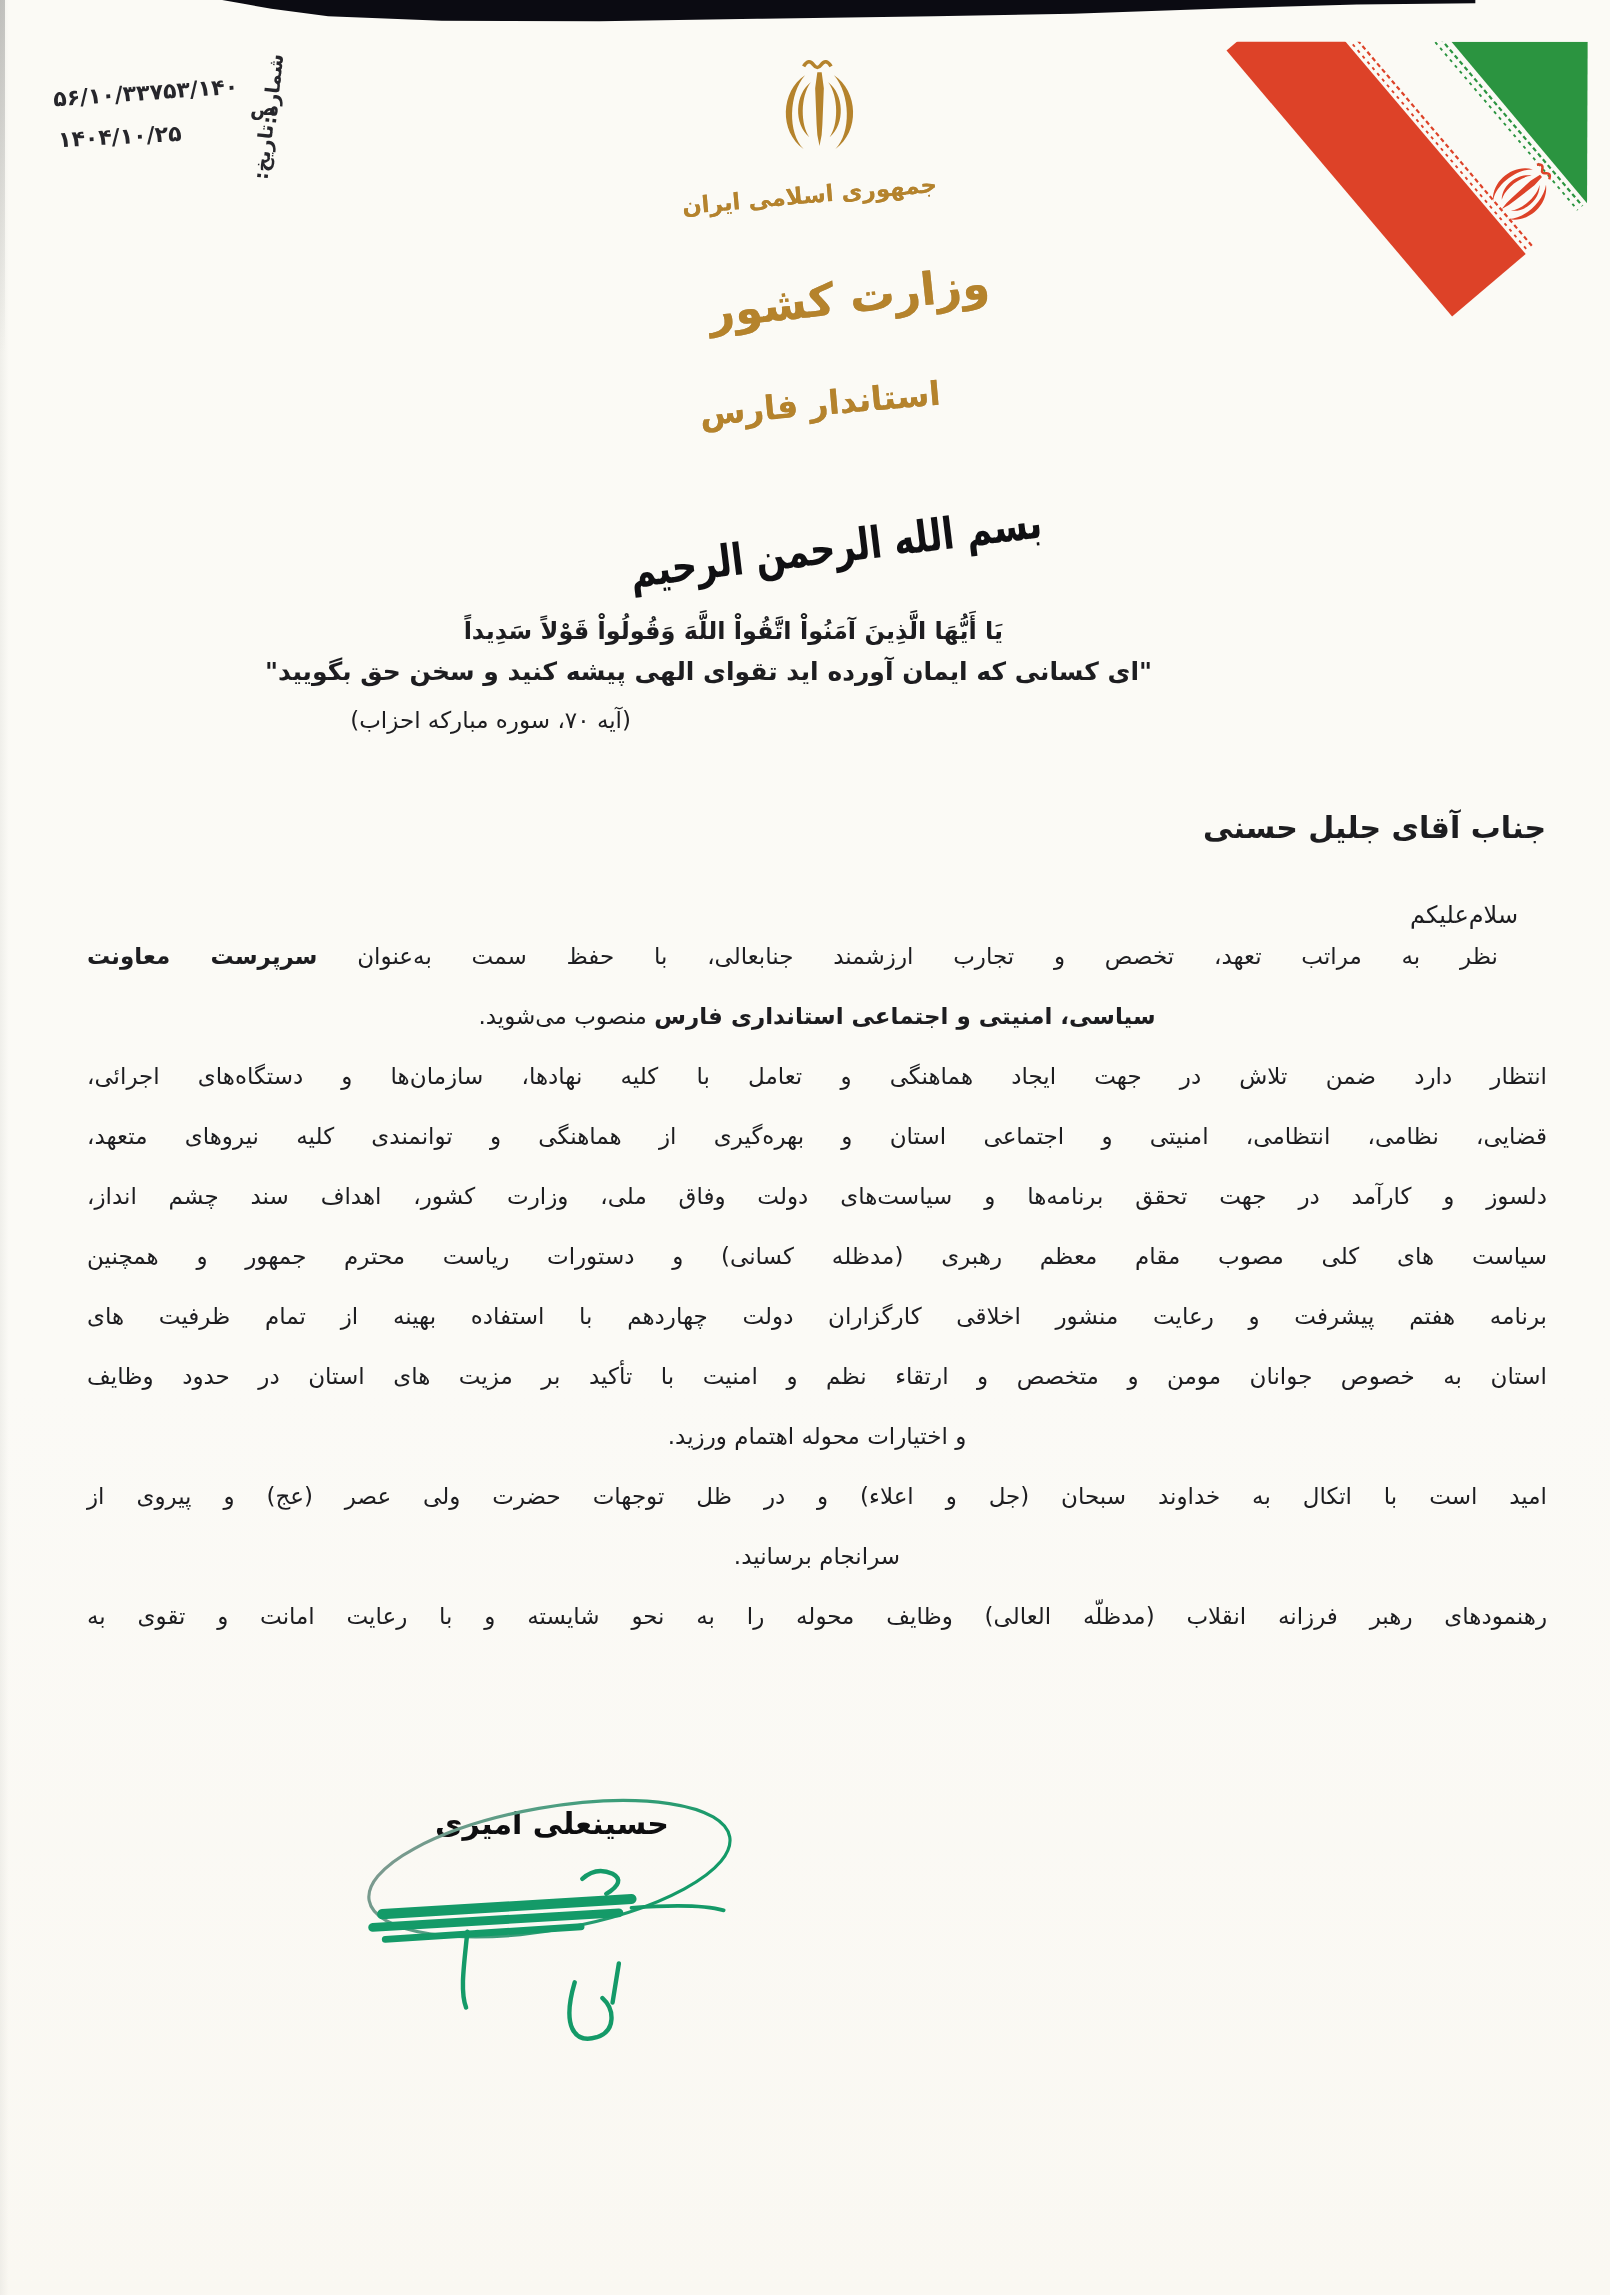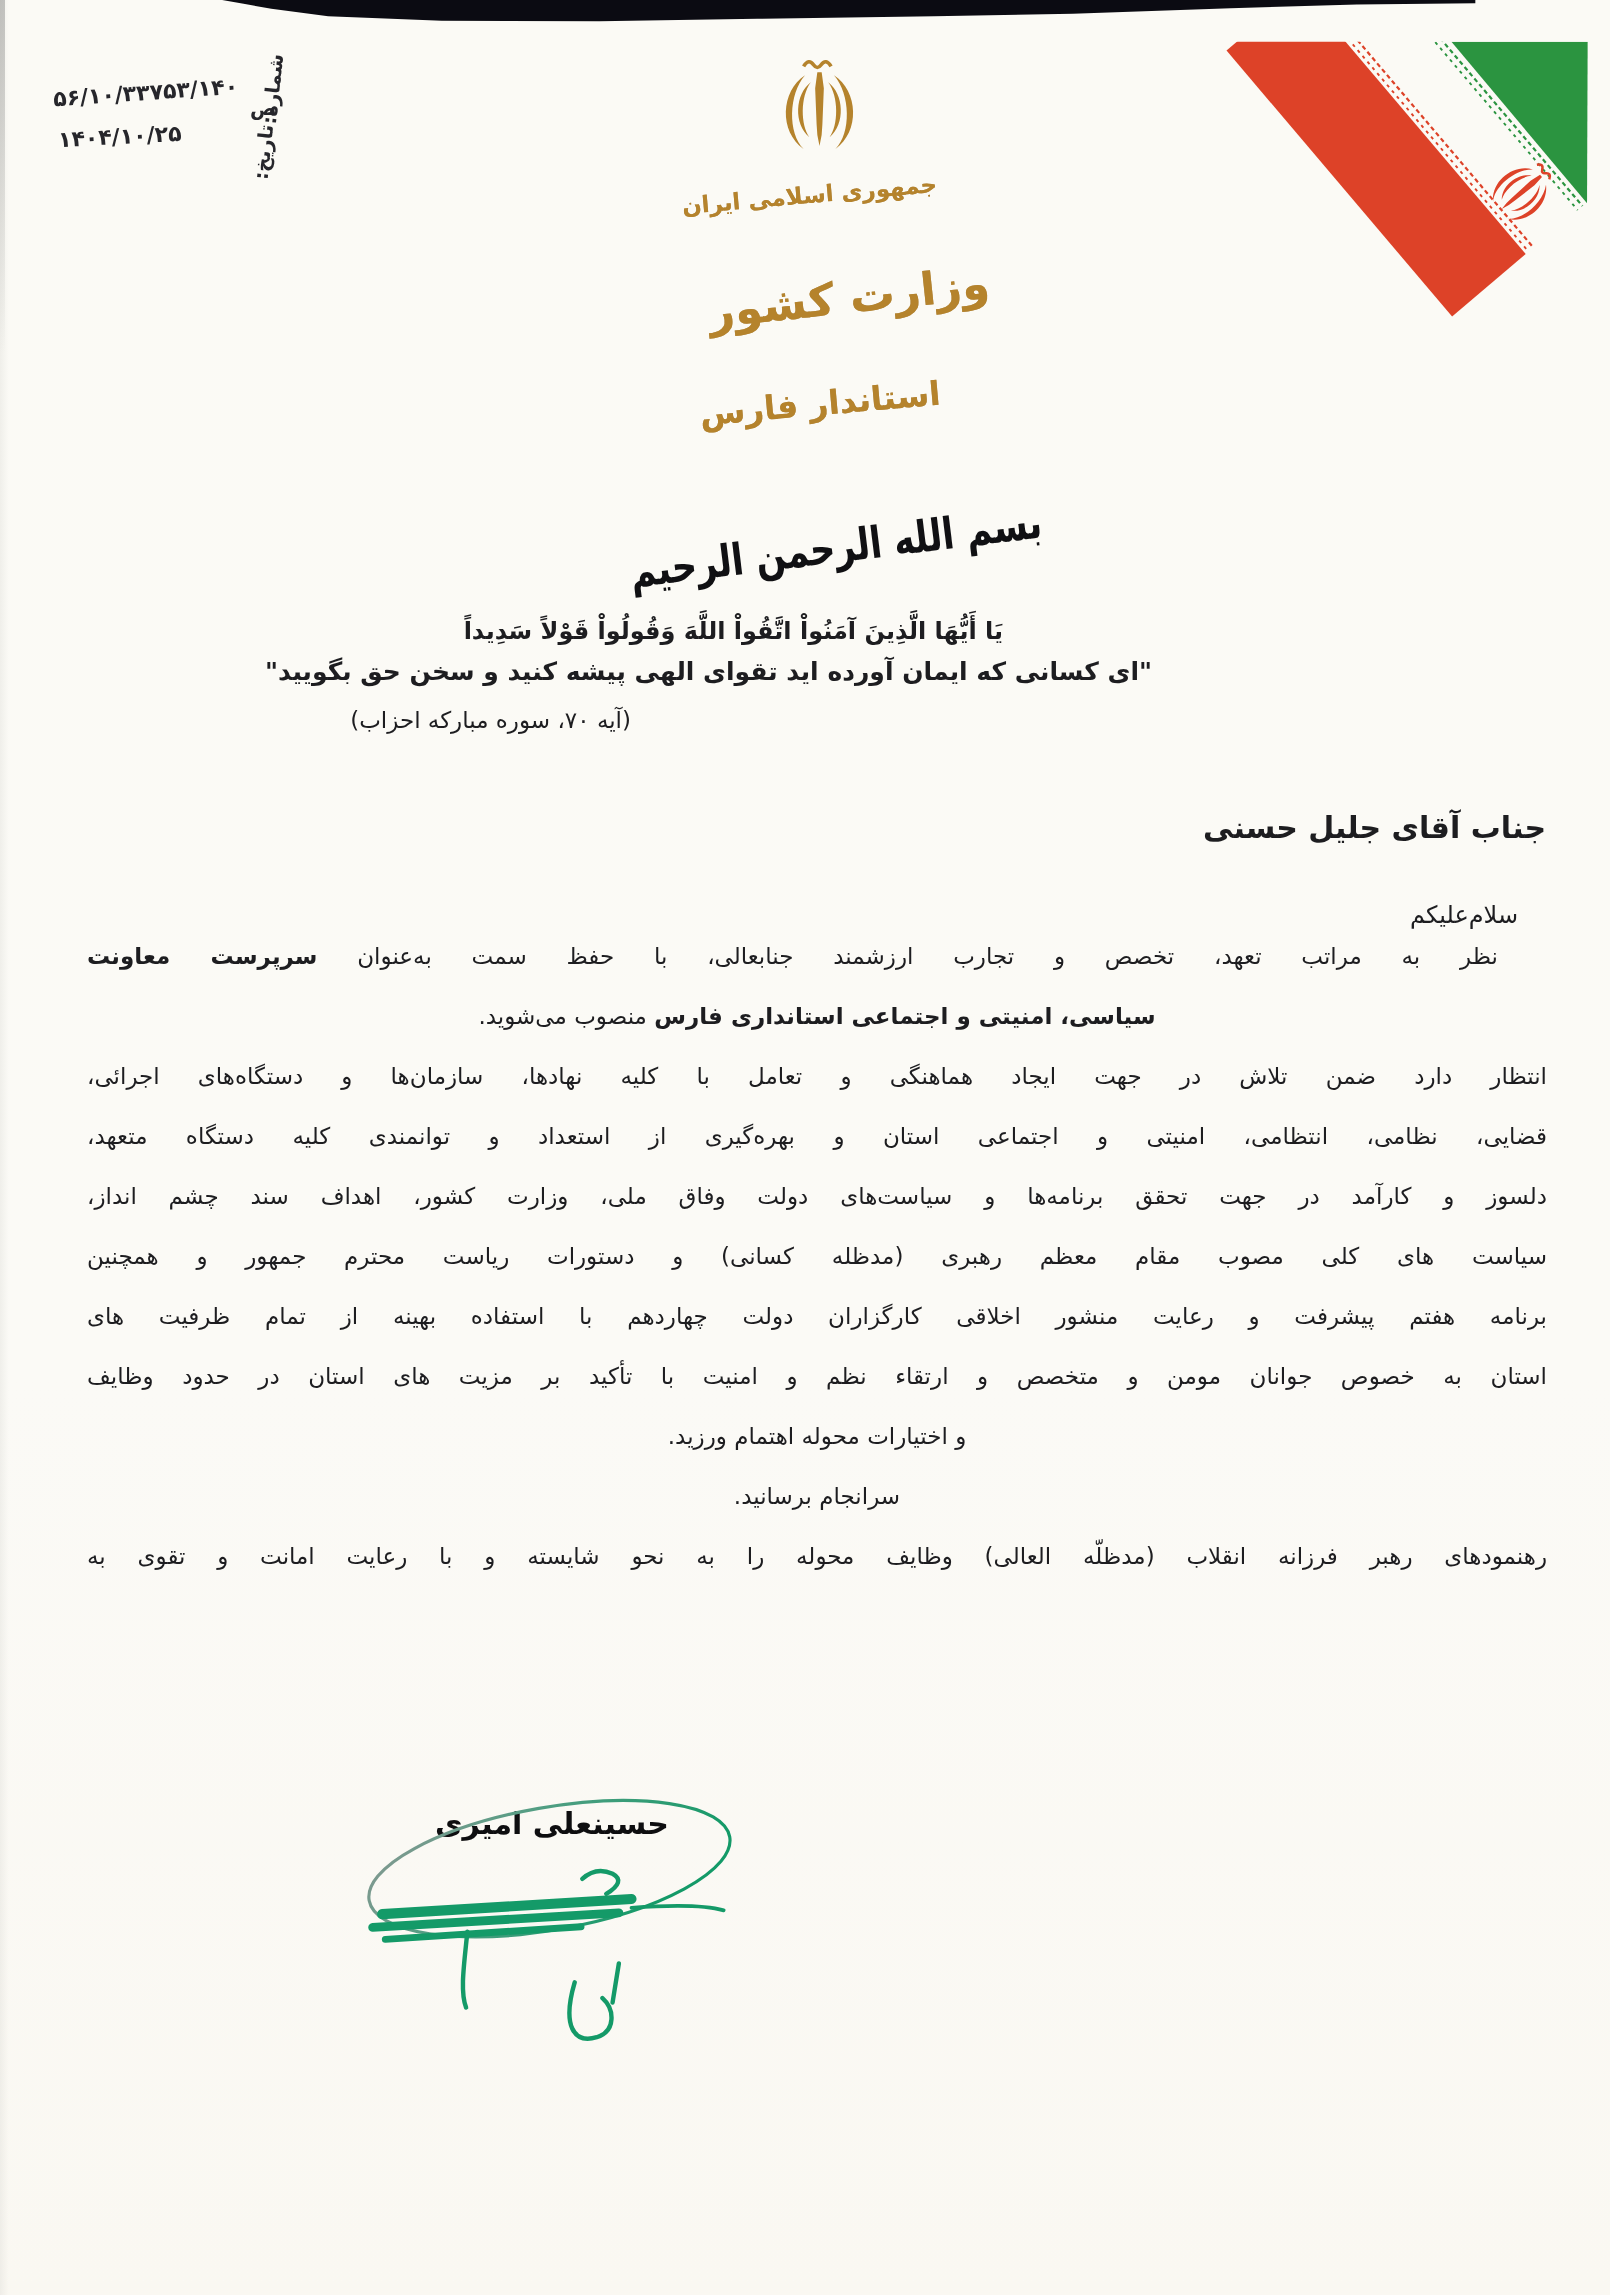--- a/index.html
+++ b/index.html
@@ -126,26 +126,27 @@
   <div class="abs verse-ar">یَا أَیُّهَا الَّذِینَ آمَنُواْ اتَّقُواْ اللَّهَ وَقُولُواْ قَوْلاً سَدِیداً</div>
   <div class="abs verse-fa">"ای کسانی که ایمان آورده اید تقوای الهی پیشه کنید و سخن حق بگویید"</div>
   <div class="abs verse-cite">(آیه ۷۰، سوره مبارکه احزاب)</div>
 
   <div class="abs addressee">جناب آقای جلیل حسنی</div>
   <div class="abs salutation">سلام‌علیکم</div>
   <div class="abs letter-body" dir="rtl">
       <div class="body-line justify" style="padding-right: 49px;"><span>نظر به مراتب تعهد، تخصص و تجارب ارزشمند جنابعالی، با حفظ سمت به‌عنوان </span><span class="b">سرپرست معاونت</span></div>
       <div class="body-line"><span class="b">سیاسی، امنیتی و اجتماعی استانداری فارس</span><span> منصوب می‌شوید.</span></div>
       <div class="body-line justify"><span>انتظار دارد ضمن تلاش در جهت ایجاد هماهنگی و تعامل با کلیه نهادها، سازمان‌ها و دستگاه‌های اجرائی،</span></div>
-      <div class="body-line justify"><span>قضایی، نظامی، انتظامی، امنیتی و اجتماعی استان و بهره‌گیری از استعداد و توانمندی کلیه دستگاه متعهد،</span></div>
+      <div class="body-line justify"><span>قضایی، نظامی، انتظامی، امنیتی و اجتماعی استان و بهره‌گیری از هماهنگی و توانمندی کلیه نیروهای متعهد،</span></div>
       <div class="body-line justify"><span>دلسوز و کارآمد در جهت تحقق برنامه‌ها و سیاست‌های دولت وفاق ملی، وزارت کشور، اهداف سند چشم انداز،</span></div>
       <div class="body-line justify"><span>سیاست های کلی مصوب مقام معظم رهبری (مدظله کسانی) و دستورات ریاست محترم جمهور و همچنین</span></div>
       <div class="body-line justify"><span>برنامه هفتم پیشرفت و رعایت منشور اخلاقی کارگزاران دولت چهاردهم با استفاده بهینه از تمام ظرفیت های</span></div>
       <div class="body-line justify"><span>استان به خصوص جوانان مومن و متخصص و ارتقاء نظم و امنیت با تأکید بر مزیت های استان در حدود وظایف</span></div>
       <div class="body-line"><span>و اختیارات محوله اهتمام ورزید.</span></div>
+      <div class="body-line justify"><span>امید است با اتکال به خداوند سبحان (جل و اعلاء) و در ظل توجهات حضرت ولی عصر (عج) و پیروی از</span></div>
       <div class="body-line"><span>سرانجام برسانید.</span></div>
       <div class="body-line justify"><span>رهنمودهای رهبر فرزانه انقلاب (مدظلّه العالی) وظایف محوله را به نحو شایسته و با رعایت امانت و تقوی به</span></div>
     </div>
 
   <div class="abs sig-name">حسینعلی امیری</div>
   <svg class="abs sig-svg" viewBox="0 0 800 480">
     <defs>
       <linearGradient id="penGrad" x1="0" y1="0" x2="1" y2="0.4">
         <stop offset="0" stop-color="#8e9894"></stop>
         <stop offset="0.45" stop-color="#4f9e82"></stop>

